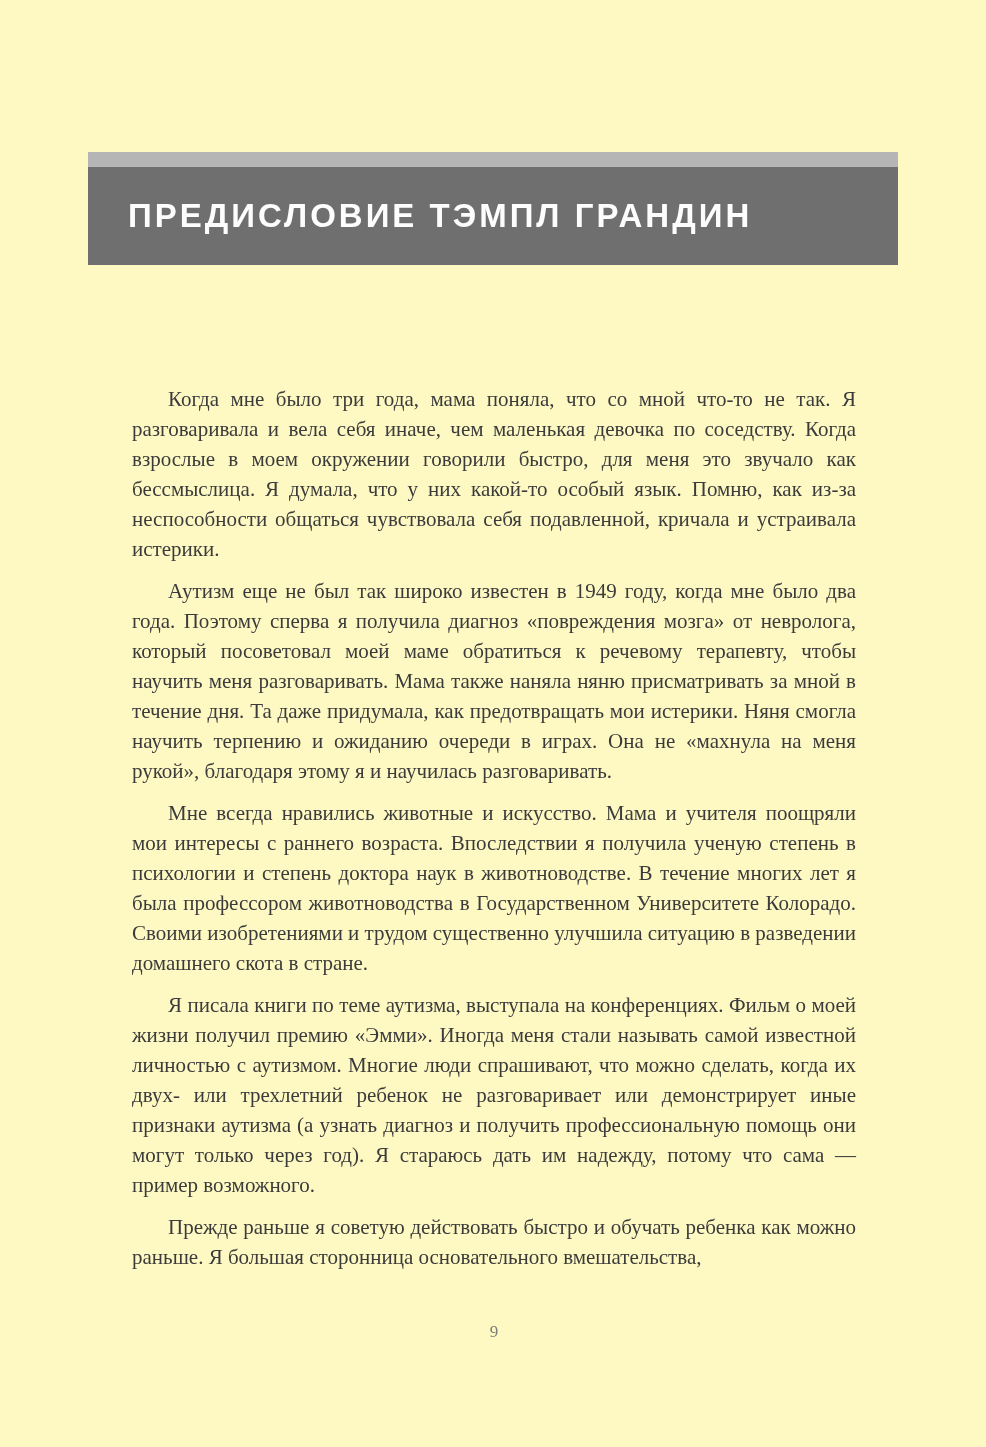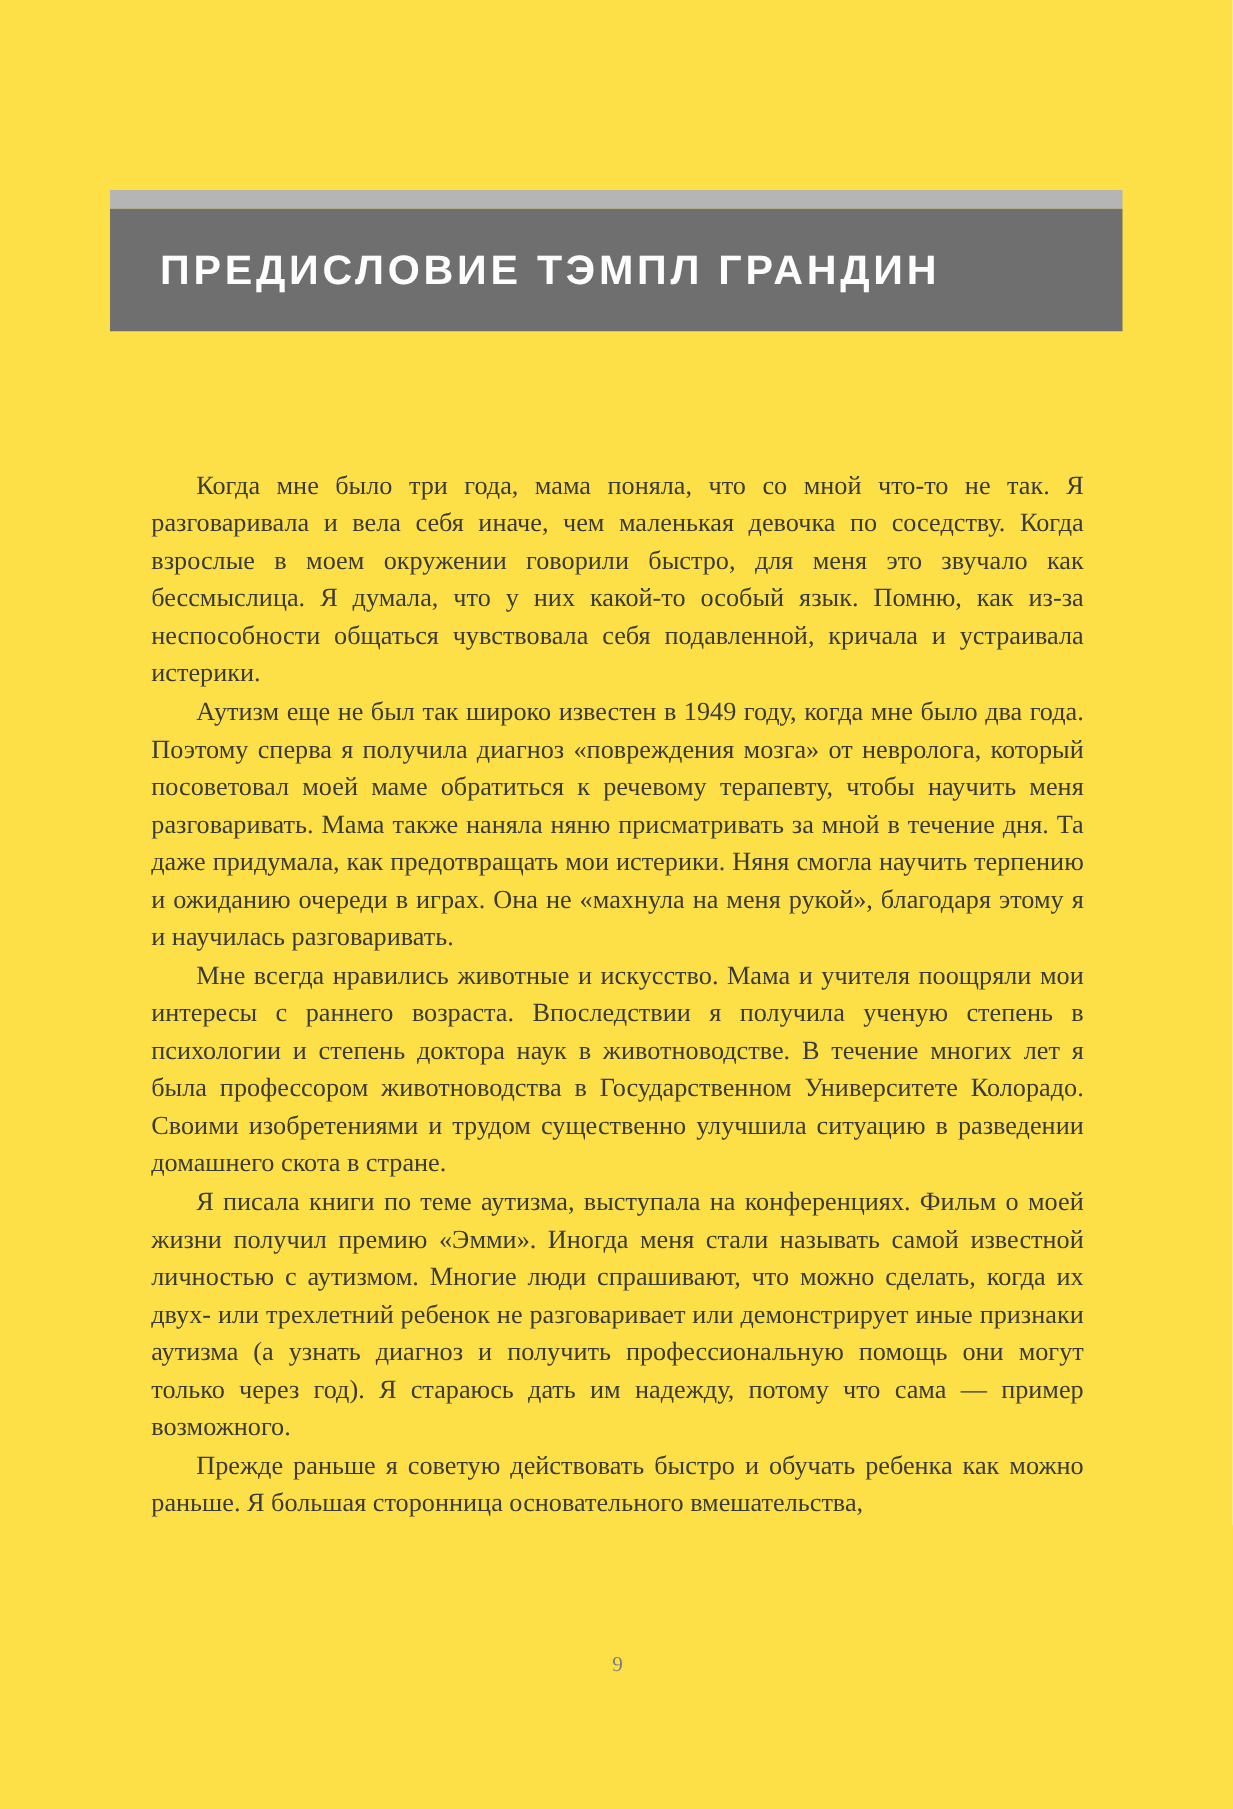--- a/index.html
+++ b/index.html
@@ -10,21 +10,21 @@
   body {
     position: relative;
     width: 986px;
     height: 1447px;
     font-family: "Liberation Serif", serif;
     overflow: hidden;
   }
   .page {
     position: absolute;
     inset: 0;
-    background: #fde047;
+    background: #fef9c3;
   }
   .banner-wrap {
     position: absolute;
     left: 88px;
     top: 152px;
     width: 810px;
   }
   .banner-strip {
     height: 15px;
     background: #b5b5b5;
@@ -48,21 +48,21 @@
     position: absolute;
     left: 120px;
     top: 372px;
     width: 748px;
     color: #3b3b3b;
     font-size: 21px;
     line-height: 30px;
     text-align: justify;
   }
   .content p {
-    margin: 1px;
+    margin: 12px;
     padding: 0;
     text-indent: 36px;
   }
   .page-number {
     position: absolute;
     top: 1322px;
     left: 120px;
     width: 748px;
     text-align: center;
     color: #7d7d7d;

